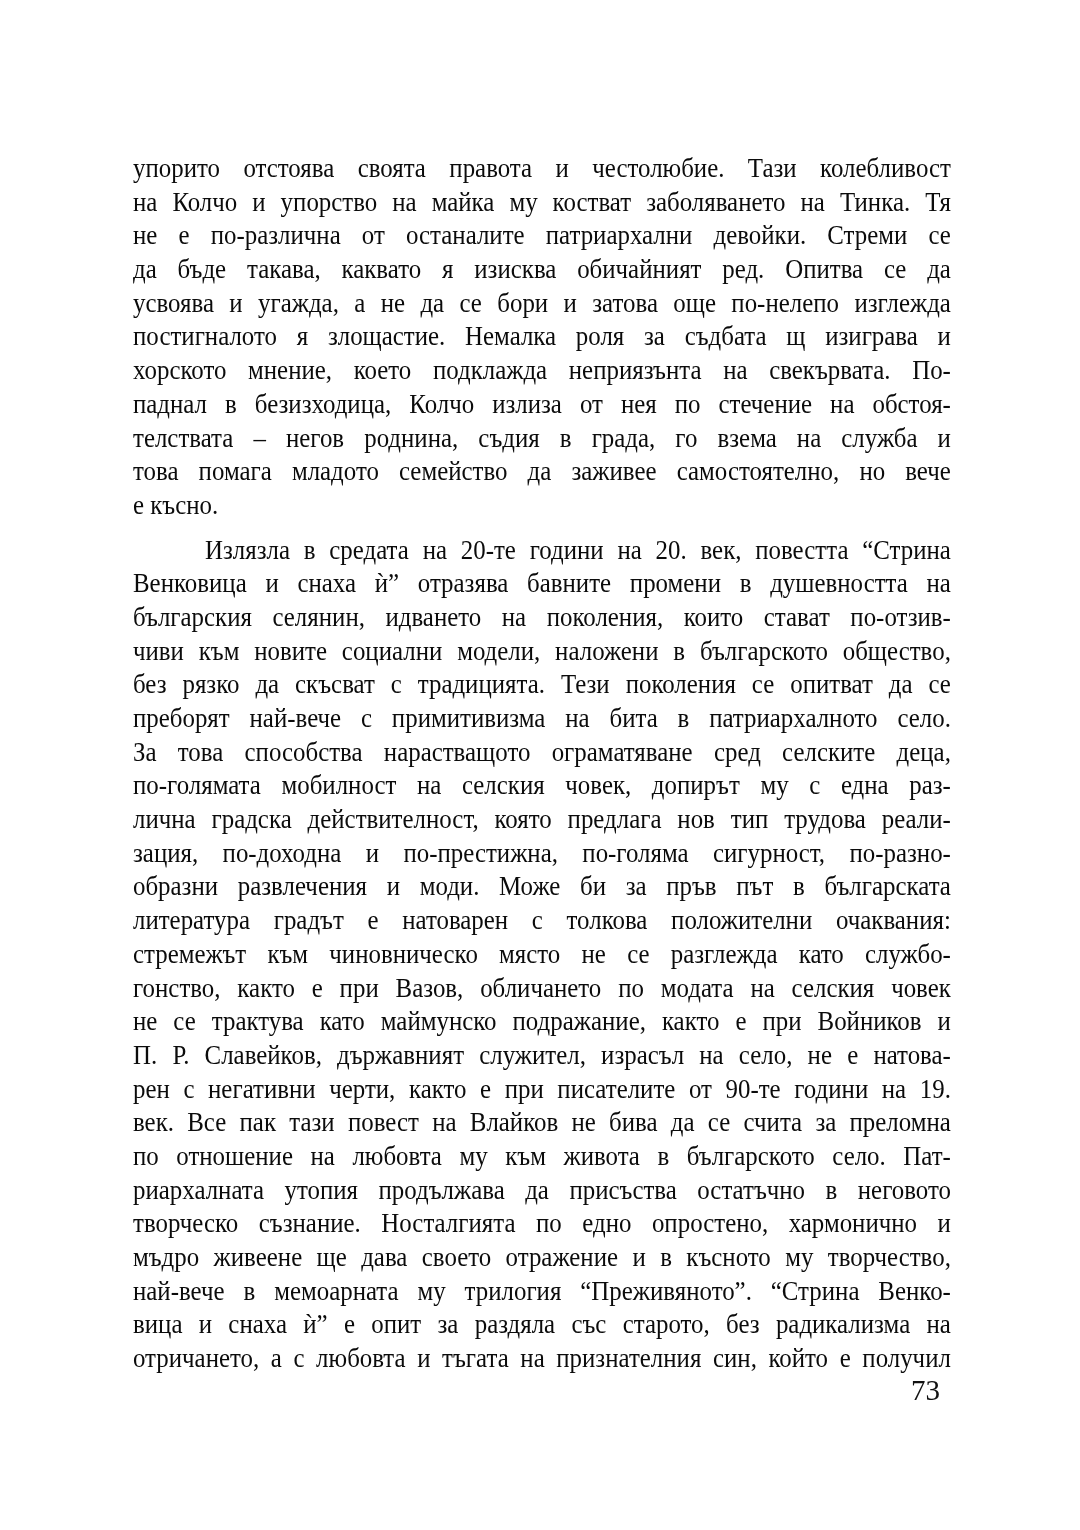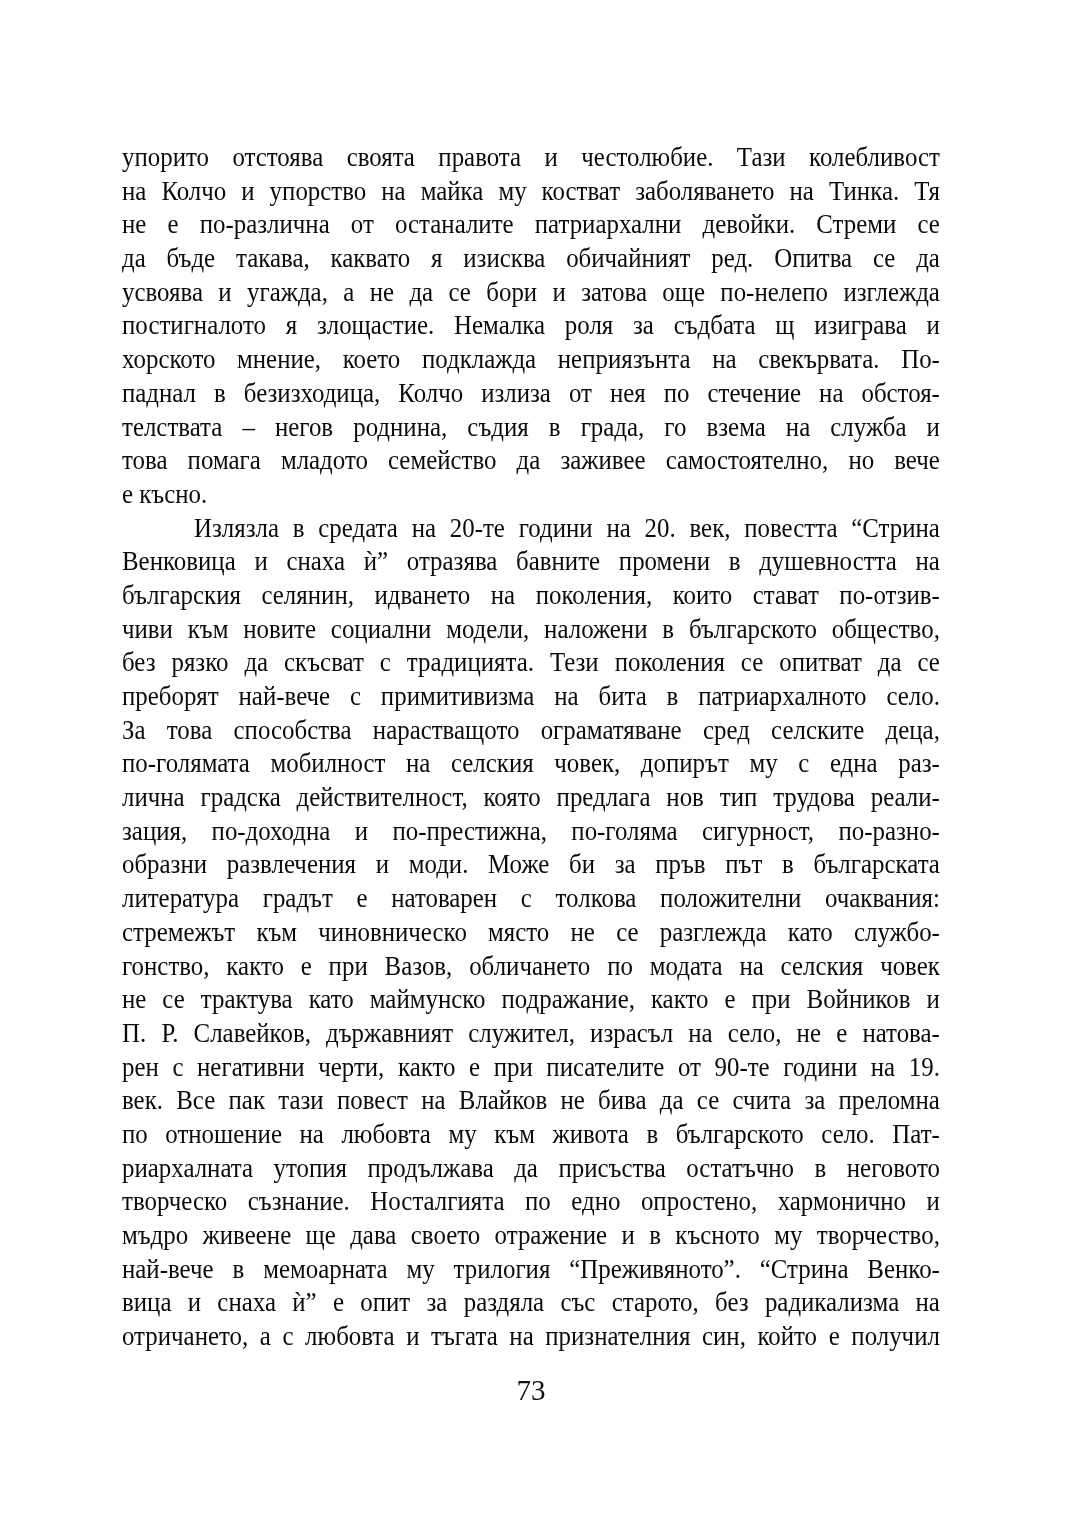--- a/index.html
+++ b/index.html
@@ -16,21 +16,21 @@
     font-family: "Liberation Serif", "DejaVu Serif", serif;
     color: #0b0b0b;
   }
   .text-block {
     position: absolute;
     left: 122px;
     top: 140px;
     width: 818px;
   }
   .paragraph {
-    margin: 0;
+    margin: 11px;
     padding: 0;
   }
   .line {
     width: 920px;                 
     transform: scaleX(0.889);     
     transform-origin: 0 50%;
     font-size: 28px;
     line-height: 33.7px;
     height: 33.7px;
     white-space: normal;
@@ -42,21 +42,21 @@
     text-align-last: left;
   }
   .line.indent {
     text-indent: 81px;
   }
   .page-number {
     position: absolute;
     left: 122px;
     top: 1374px;
     width: 818px;
-    text-align: center;
+    text-align: right;
     font-size: 29px;
     line-height: 33px;
     color: #111;
   }
 </style>
 </head>
 <body>
 
 <div class="page">
   <div class="text-block" id="text-block">

